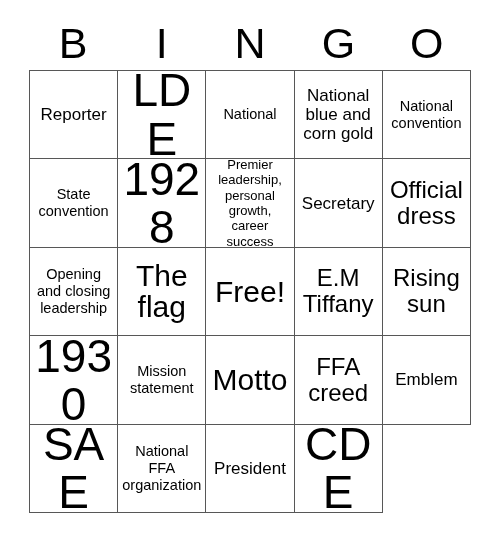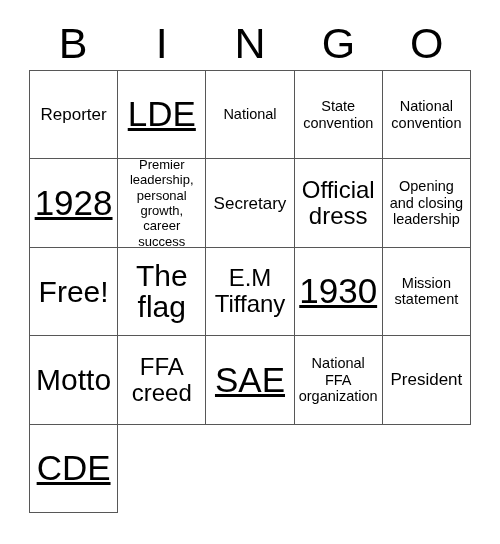--- a/index.html
+++ b/index.html
@@ -80,21 +80,21 @@
     color: #000000;
     word-wrap: break-word;
   }
 
   
   .fs-xs   { font-size: 13px;  line-height: 1.18; }
   .fs-sm   { font-size: 14.5px; line-height: 1.15; }
   .fs-md   { font-size: 17px;  line-height: 1.12; }
   .fs-lg   { font-size: 24px;  line-height: 1.10; }
   .fs-xl   { font-size: 30px;  line-height: 1.06; }
-  .fs-xxl  { font-size: 35px;  line-height: 1.05; text-decoration: underline; }
+  .fs-xxl  { font-size: 46px;  line-height: 1.05; }
 </style>
 </head>
 <body>
 
 <div id="bingo-card">
 
   <div id="bingo-header">
     <div class="header-letter">B</div>
     <div class="header-letter">I</div>
     <div class="header-letter">N</div>
@@ -107,65 +107,74 @@
     <div class="bingo-cell">
         <span class="cell-text fs-md">Reporter</span>
       </div>
     <div class="bingo-cell">
         <span class="cell-text fs-xxl">LDE</span>
       </div>
     <div class="bingo-cell">
         <span class="cell-text fs-sm">National</span>
       </div>
     <div class="bingo-cell">
-        <span class="cell-text fs-sm">State convention</span>
+        <span class="cell-text fs-md">National blue and corn gold</span>
+      </div>
+    <div class="bingo-cell">
+        <span class="cell-text fs-sm">National convention</span>
       </div>
 
     <div class="bingo-cell">
-        <span class="cell-text fs-sm">National convention</span>
+        <span class="cell-text fs-sm">State convention</span>
       </div>
     <div class="bingo-cell">
         <span class="cell-text fs-xxl">1928</span>
       </div>
     <div class="bingo-cell">
         <span class="cell-text fs-xs">Premier leadership, personal growth, career success</span>
       </div>
     <div class="bingo-cell">
         <span class="cell-text fs-md">Secretary</span>
       </div>
     <div class="bingo-cell">
         <span class="cell-text fs-lg">Official dress</span>
       </div>
 
     <div class="bingo-cell">
         <span class="cell-text fs-sm">Opening and closing leadership</span>
       </div>
     <div class="bingo-cell">
+        <span class="cell-text fs-xl">The flag</span>
+      </div>
+    <div class="bingo-cell">
         <span class="cell-text fs-xl">Free!</span>
       </div>
     <div class="bingo-cell">
-        <span class="cell-text fs-xl">The flag</span>
+        <span class="cell-text fs-lg">E.M Tiffany</span>
       </div>
     <div class="bingo-cell">
-        <span class="cell-text fs-lg">E.M Tiffany</span>
+        <span class="cell-text fs-lg">Rising sun</span>
       </div>
 
     <div class="bingo-cell">
         <span class="cell-text fs-xxl">1930</span>
       </div>
     <div class="bingo-cell">
         <span class="cell-text fs-sm">Mission statement</span>
       </div>
     <div class="bingo-cell">
         <span class="cell-text fs-xl">Motto</span>
       </div>
     <div class="bingo-cell">
         <span class="cell-text fs-lg">FFA creed</span>
       </div>
 
+    <div class="bingo-cell">
+        <span class="cell-text fs-md">Emblem</span>
+      </div>
     <div class="bingo-cell">
         <span class="cell-text fs-xxl">SAE</span>
       </div>
     <div class="bingo-cell">
         <span class="cell-text fs-sm">National FFA organization</span>
       </div>
     <div class="bingo-cell">
         <span class="cell-text fs-md">President</span>
       </div>
     <div class="bingo-cell">

